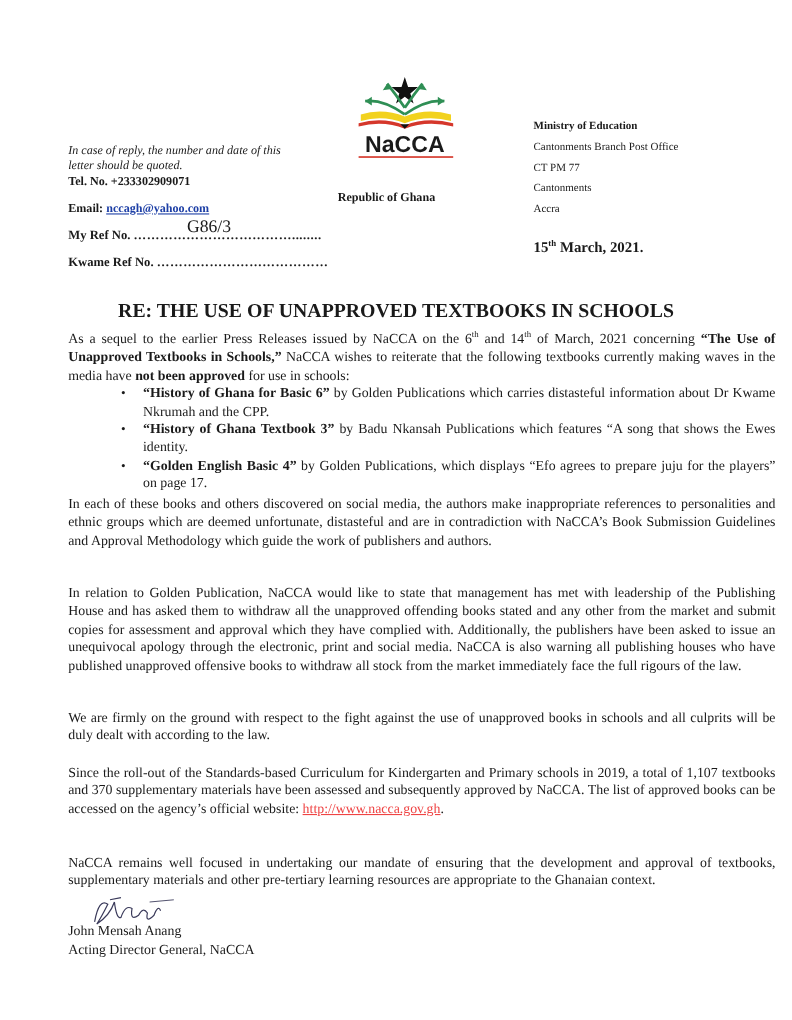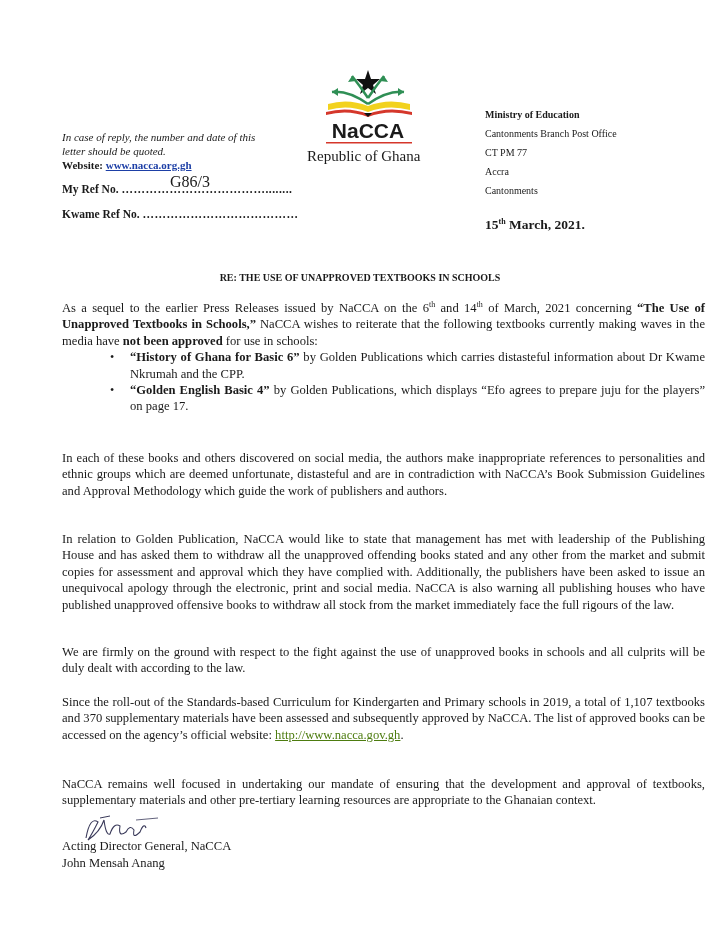--- a/index.html
+++ b/index.html
@@ -4,53 +4,54 @@
 <style>
   html, body { margin: 0; padding: 0; background: #ffffff; }
   body { width: 720px; height: 927px; position: relative; overflow: hidden;
          font-family: "Liberation Serif", "DejaVu Serif", serif; color: #1a1a1a; }
   .abs { position: absolute; }
   .it { font-style: italic; }
   .b { font-weight: bold; }
   .hdr-left { left: 62px; top: 130px; width: 240px; }
   .hdr-left .line { font-size: 11px; line-height: 14px; white-space: nowrap; }
   a.lnk { color: #1d3fa6; text-decoration: underline; }
-  a.lnk2 { color: #4d7c0f; text-decoration: underline; }
+  a.lnk2 { color: #ef4444; text-decoration: underline; }
   .ref { font-size: 11.5px; font-weight: bold; white-space: nowrap; }
   .dots { letter-spacing: 0.5px; font-weight: bold; }
   .refval { position: absolute; font-size: 16px; font-weight: normal; }
   .logo { left: 318px; top: 60px; width: 100px; height: 90px; }
-  .republic { left: 307px; top: 148px; font-size: 15px; font-weight: normal; white-space: nowrap; }
+  .republic { left: 307px; top: 174px; font-size: 11px; font-weight: bold; white-space: nowrap; }
   .addr { left: 485px; top: 105px; font-size: 10px; line-height: 19px; }
   .addr div { white-space: nowrap; }
   .date { left: 485px; top: 217px; font-size: 13.5px; font-weight: bold; white-space: nowrap; }
   sup { font-size: 8px; line-height: 0; vertical-align: super; }
-  .title { left: 0; width: 720px; top: 272px; text-align: center; font-weight: bold; font-size: 10px; }
+  .title { left: 0; width: 720px; top: 272px; text-align: center; font-weight: bold; font-size: 18px; }
   .body { left: 62px; width: 643px; font-size: 12.6px; line-height: 16.4px; text-align: justify; }
   .p1 { top: 288px; margin-top: 12px; }
   ul.books { margin: 0; padding: 0 0 0 68px; list-style: none; }
   ul.books li { position: relative; }
   ul.books li::before { content: "\2022"; position: absolute; left: -20px; top: 0; font-size: 12px; }
   .p2 { top: 450px; }
   .p3 { top: 531px; }
   .p4 { top: 644px; }
   .p5 { top: 694px; }
   .p6 { top: 776px; }
   .sign { left: 80px; top: 812px; width: 80px; height: 36px; }
   .signer { left: 62px; top: 838px; font-size: 12.6px; line-height: 16.5px; }
 </style>
 </head>
 <body>
 
 <div class="abs hdr-left">
   <div class="line it">In case of reply, the number and date of this</div>
   <div class="line it">letter should be quoted.</div>
-  <div class="line b">
-    <span>Website:</span>
-    <a class="lnk">www.nacca.org.gh</a>
+  <div class="line b">Tel. No. +233302909071</div>
+  <div class="line b" style="margin-top:11px">
+    <span>Email:</span>
+    <a class="lnk">nccagh@yahoo.com</a>
   </div>
   <div class="ref" style="margin-top:11px; position:relative;">
     <span>My Ref No.</span>
     <span class="dots">………………………………........</span>
     <span class="refval" style="left:108px; top:-10px;">G86/3</span>
   </div>
   <div class="ref" style="margin-top:13px">
     <span>Kwame Ref No.</span>
     <span class="dots">…………………………………</span>
   </div>
@@ -73,50 +74,51 @@
     <text x="50" y="78" text-anchor="middle" font-family="Liberation Sans, sans-serif" font-weight="bold" font-size="21" fill="#1a1a1a">NaCCA</text>
     <rect x="8" y="82" width="86" height="1.5" fill="#d5372b"></rect>
   </svg>
 </div>
 <div class="abs republic">Republic of Ghana</div>
 
 <div class="abs addr">
   <div class="b">Ministry of Education</div>
   <div>Cantonments Branch Post Office</div>
   <div>CT PM 77</div>
+  <div>Cantonments</div>
   <div>Accra</div>
-  <div>Cantonments</div>
 </div>
 <div class="abs date">
   <span>15</span><sup>th</sup><span> March, 2021.</span>
 </div>
 
 <div class="abs title">RE: THE USE OF UNAPPROVED TEXTBOOKS IN SCHOOLS</div>
 
 <div class="abs body p1">
   <div>
     <span>As a sequel to the earlier Press Releases issued by NaCCA on the 6</span><sup>th</sup><span> and 14</span><sup>th</sup><span> of March, 2021 concerning </span><b>“The Use of Unapproved Textbooks in Schools,”</b><span> NaCCA wishes to reiterate that the following textbooks currently making waves in the media have </span><b>not been approved</b><span> for use in schools:</span>
   </div>
   <ul class="books">
     <li><b>“History of Ghana for Basic 6”</b><span> by Golden Publications which carries distasteful information about Dr Kwame Nkrumah and the CPP.</span></li>
+    <li><b>“History of Ghana Textbook 3”</b><span> by Badu Nkansah Publications which features “A song that shows the Ewes identity.</span></li>
     <li><b>“Golden English Basic 4”</b><span> by Golden Publications, which displays “Efo agrees to prepare juju for the players” on page 17.</span></li>
   </ul>
 </div>
 
 <div class="abs body p2">In each of these books and others discovered on social media, the authors make inappropriate references to personalities and ethnic groups which are deemed unfortunate, distasteful and are in contradiction with NaCCA’s Book Submission Guidelines and Approval Methodology which guide the work of publishers and authors.</div>
 <div class="abs body p3">In relation to Golden Publication, NaCCA would like to state that management has met with leadership of the Publishing House and has asked them to withdraw all the unapproved offending books stated and any other from the market and submit copies for assessment and approval which they have complied with. Additionally, the publishers have been asked to issue an unequivocal apology through the electronic, print and social media. NaCCA is also warning all publishing houses who have published unapproved offensive books to withdraw all stock from the market immediately face the full rigours of the law.</div>
 <div class="abs body p4">We are firmly on the ground with respect to the fight against the use of unapproved books in schools and all culprits will be duly dealt with according to the law.</div>
 <div class="abs body p5">
   <span>Since the roll-out of the Standards-based Curriculum for Kindergarten and Primary schools in 2019, a total of 1,107 textbooks and 370 supplementary materials have been assessed and subsequently approved by NaCCA. The list of approved books can be accessed on the agency’s official website: </span><a class="lnk2">http://www.nacca.gov.gh</a><span>.</span>
 </div>
 <div class="abs body p6">NaCCA remains well focused in undertaking our mandate of ensuring that the development and approval of textbooks, supplementary materials and other pre-tertiary learning resources are appropriate to the Ghanaian context.</div>
 
 <div class="abs sign">
   <svg width="80" height="36" viewBox="0 0 80 36">
     <path d="M6 26 Q10 4 18 10 Q12 22 8 28 Q20 20 24 8 Q26 24 30 22 Q34 10 40 14 Q38 26 46 20 Q50 12 54 18 Q52 28 60 20 Q64 10 66 16" stroke="#3a3a5a" stroke-width="1.1" fill="none"></path>
     <path d="M20 6 L30 4" stroke="#3a3a5a" stroke-width="1" fill="none"></path>
     <path d="M56 8 L78 6" stroke="#3a3a5a" stroke-width="0.8" fill="none"></path>
   </svg>
 </div>
 <div class="abs signer">
+  <div>John Mensah Anang</div>
   <div>Acting Director General, NaCCA</div>
-  <div>John Mensah Anang</div>
 </div>
 
 </body></html>

